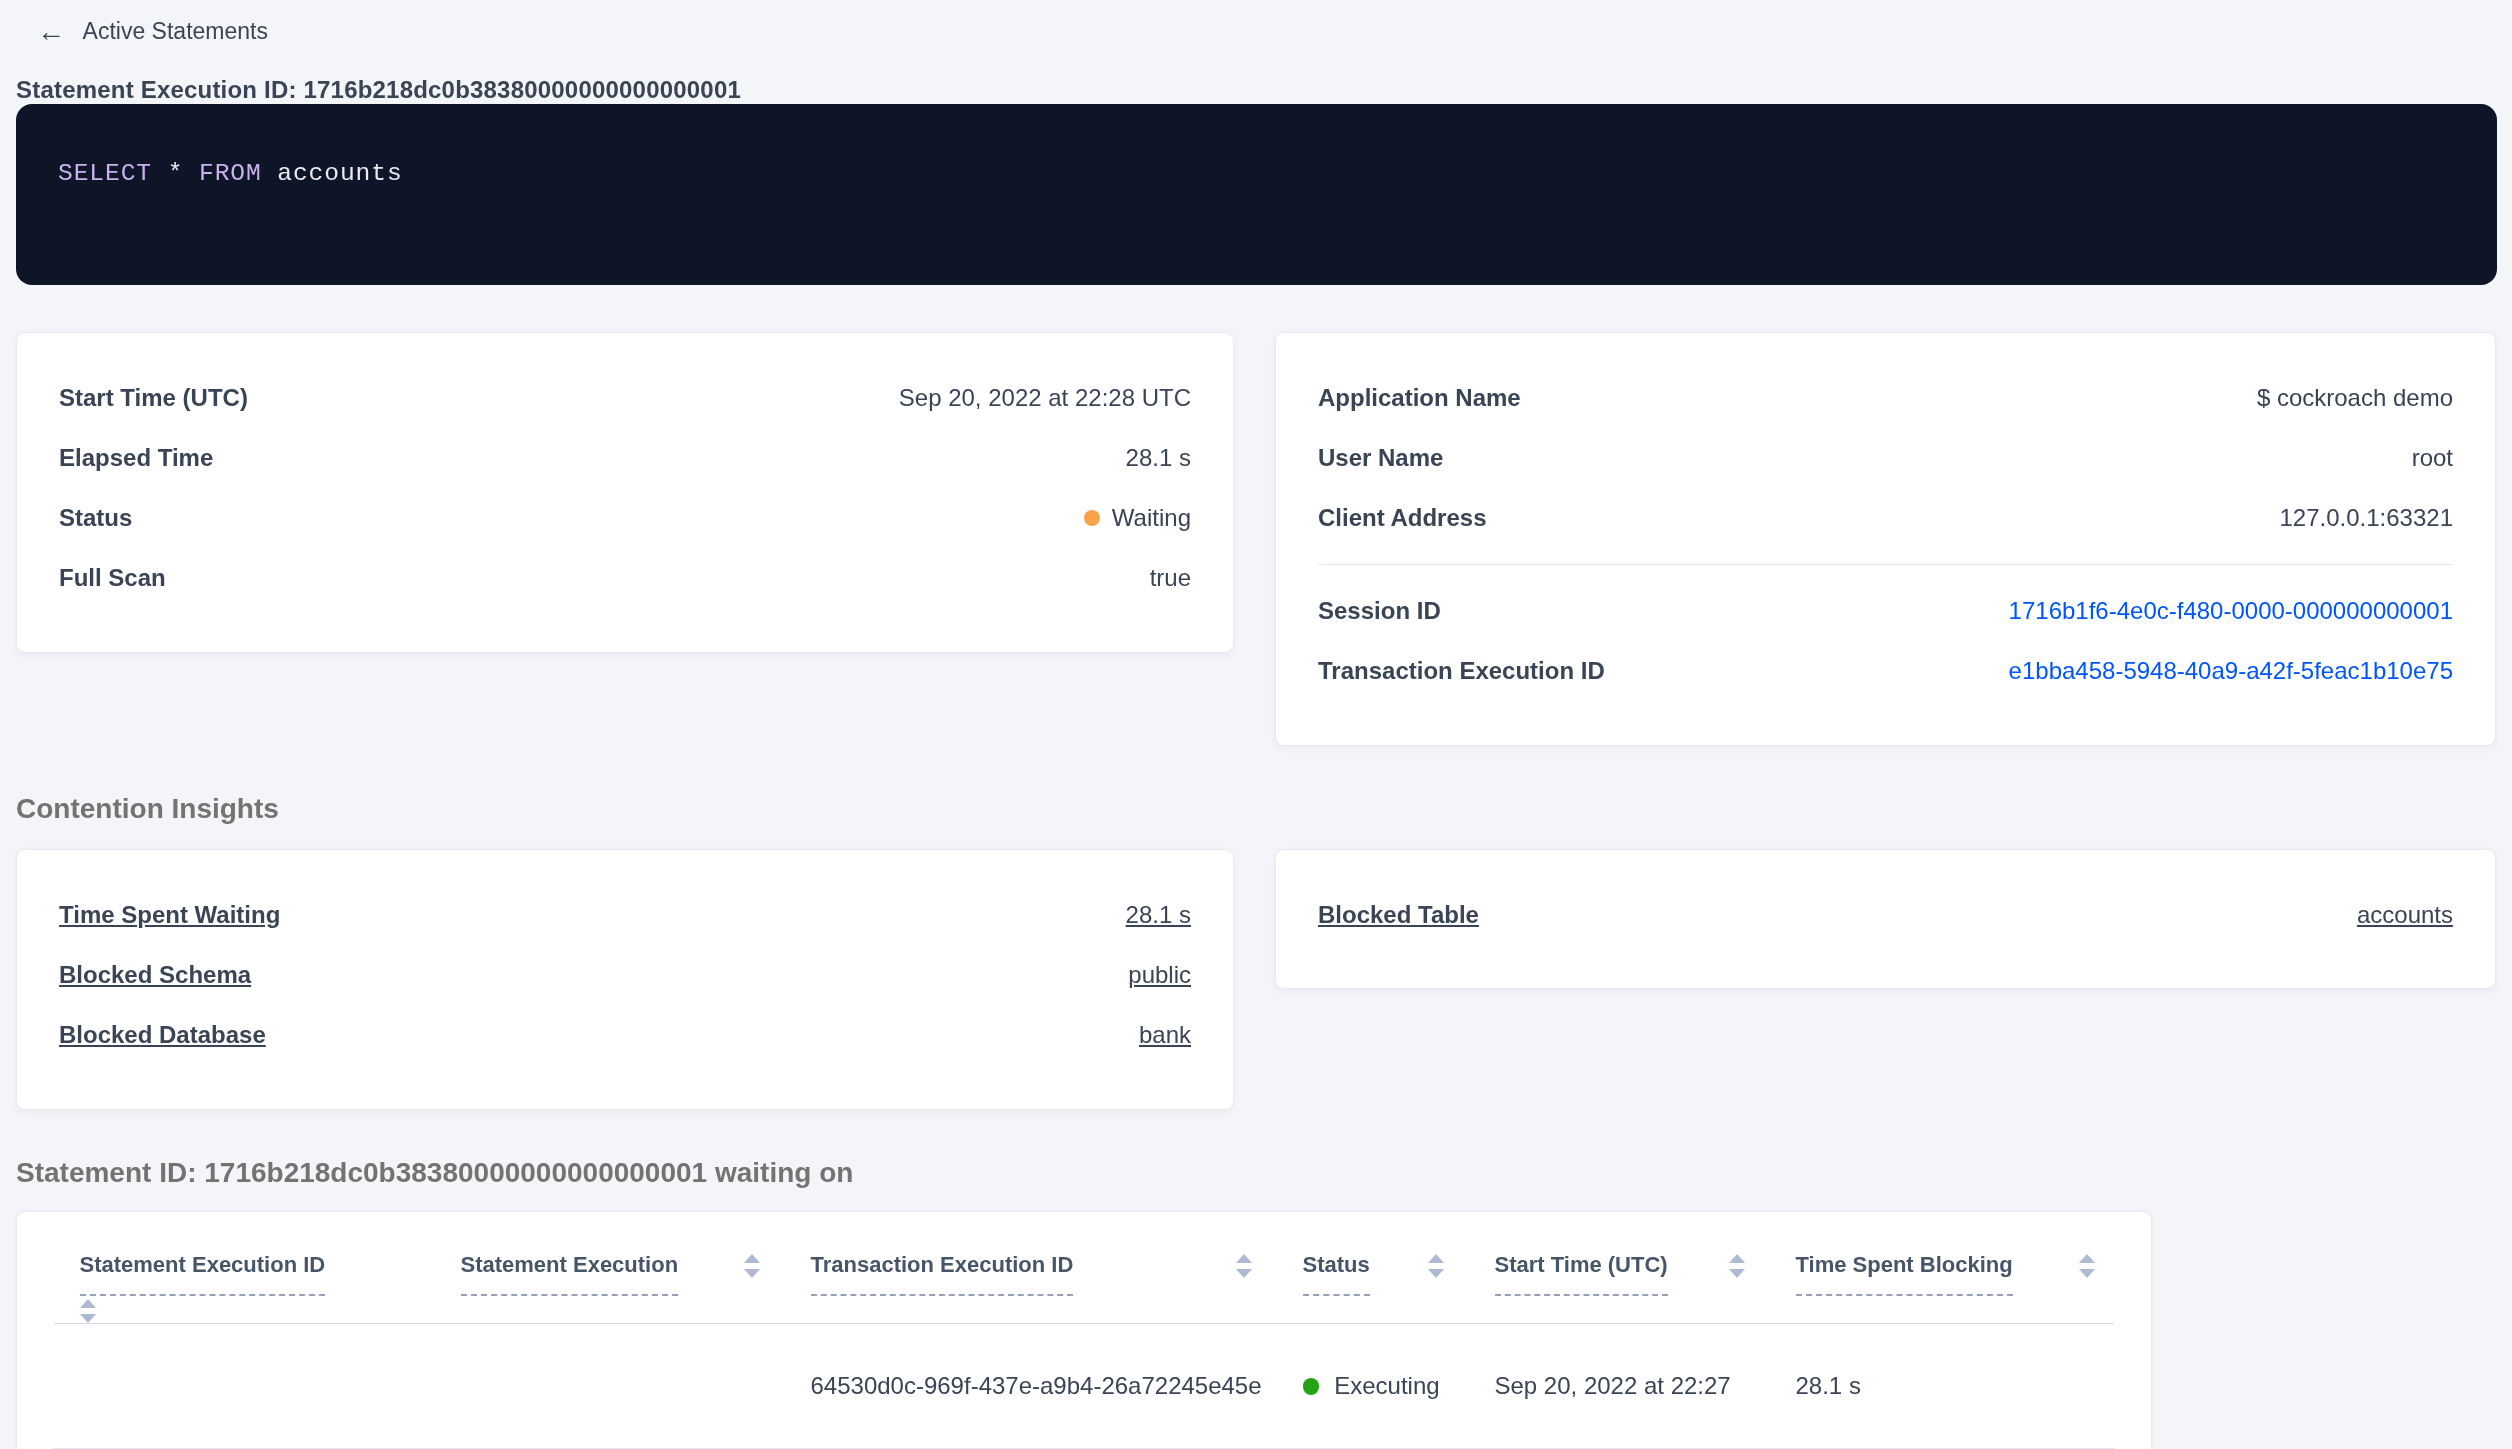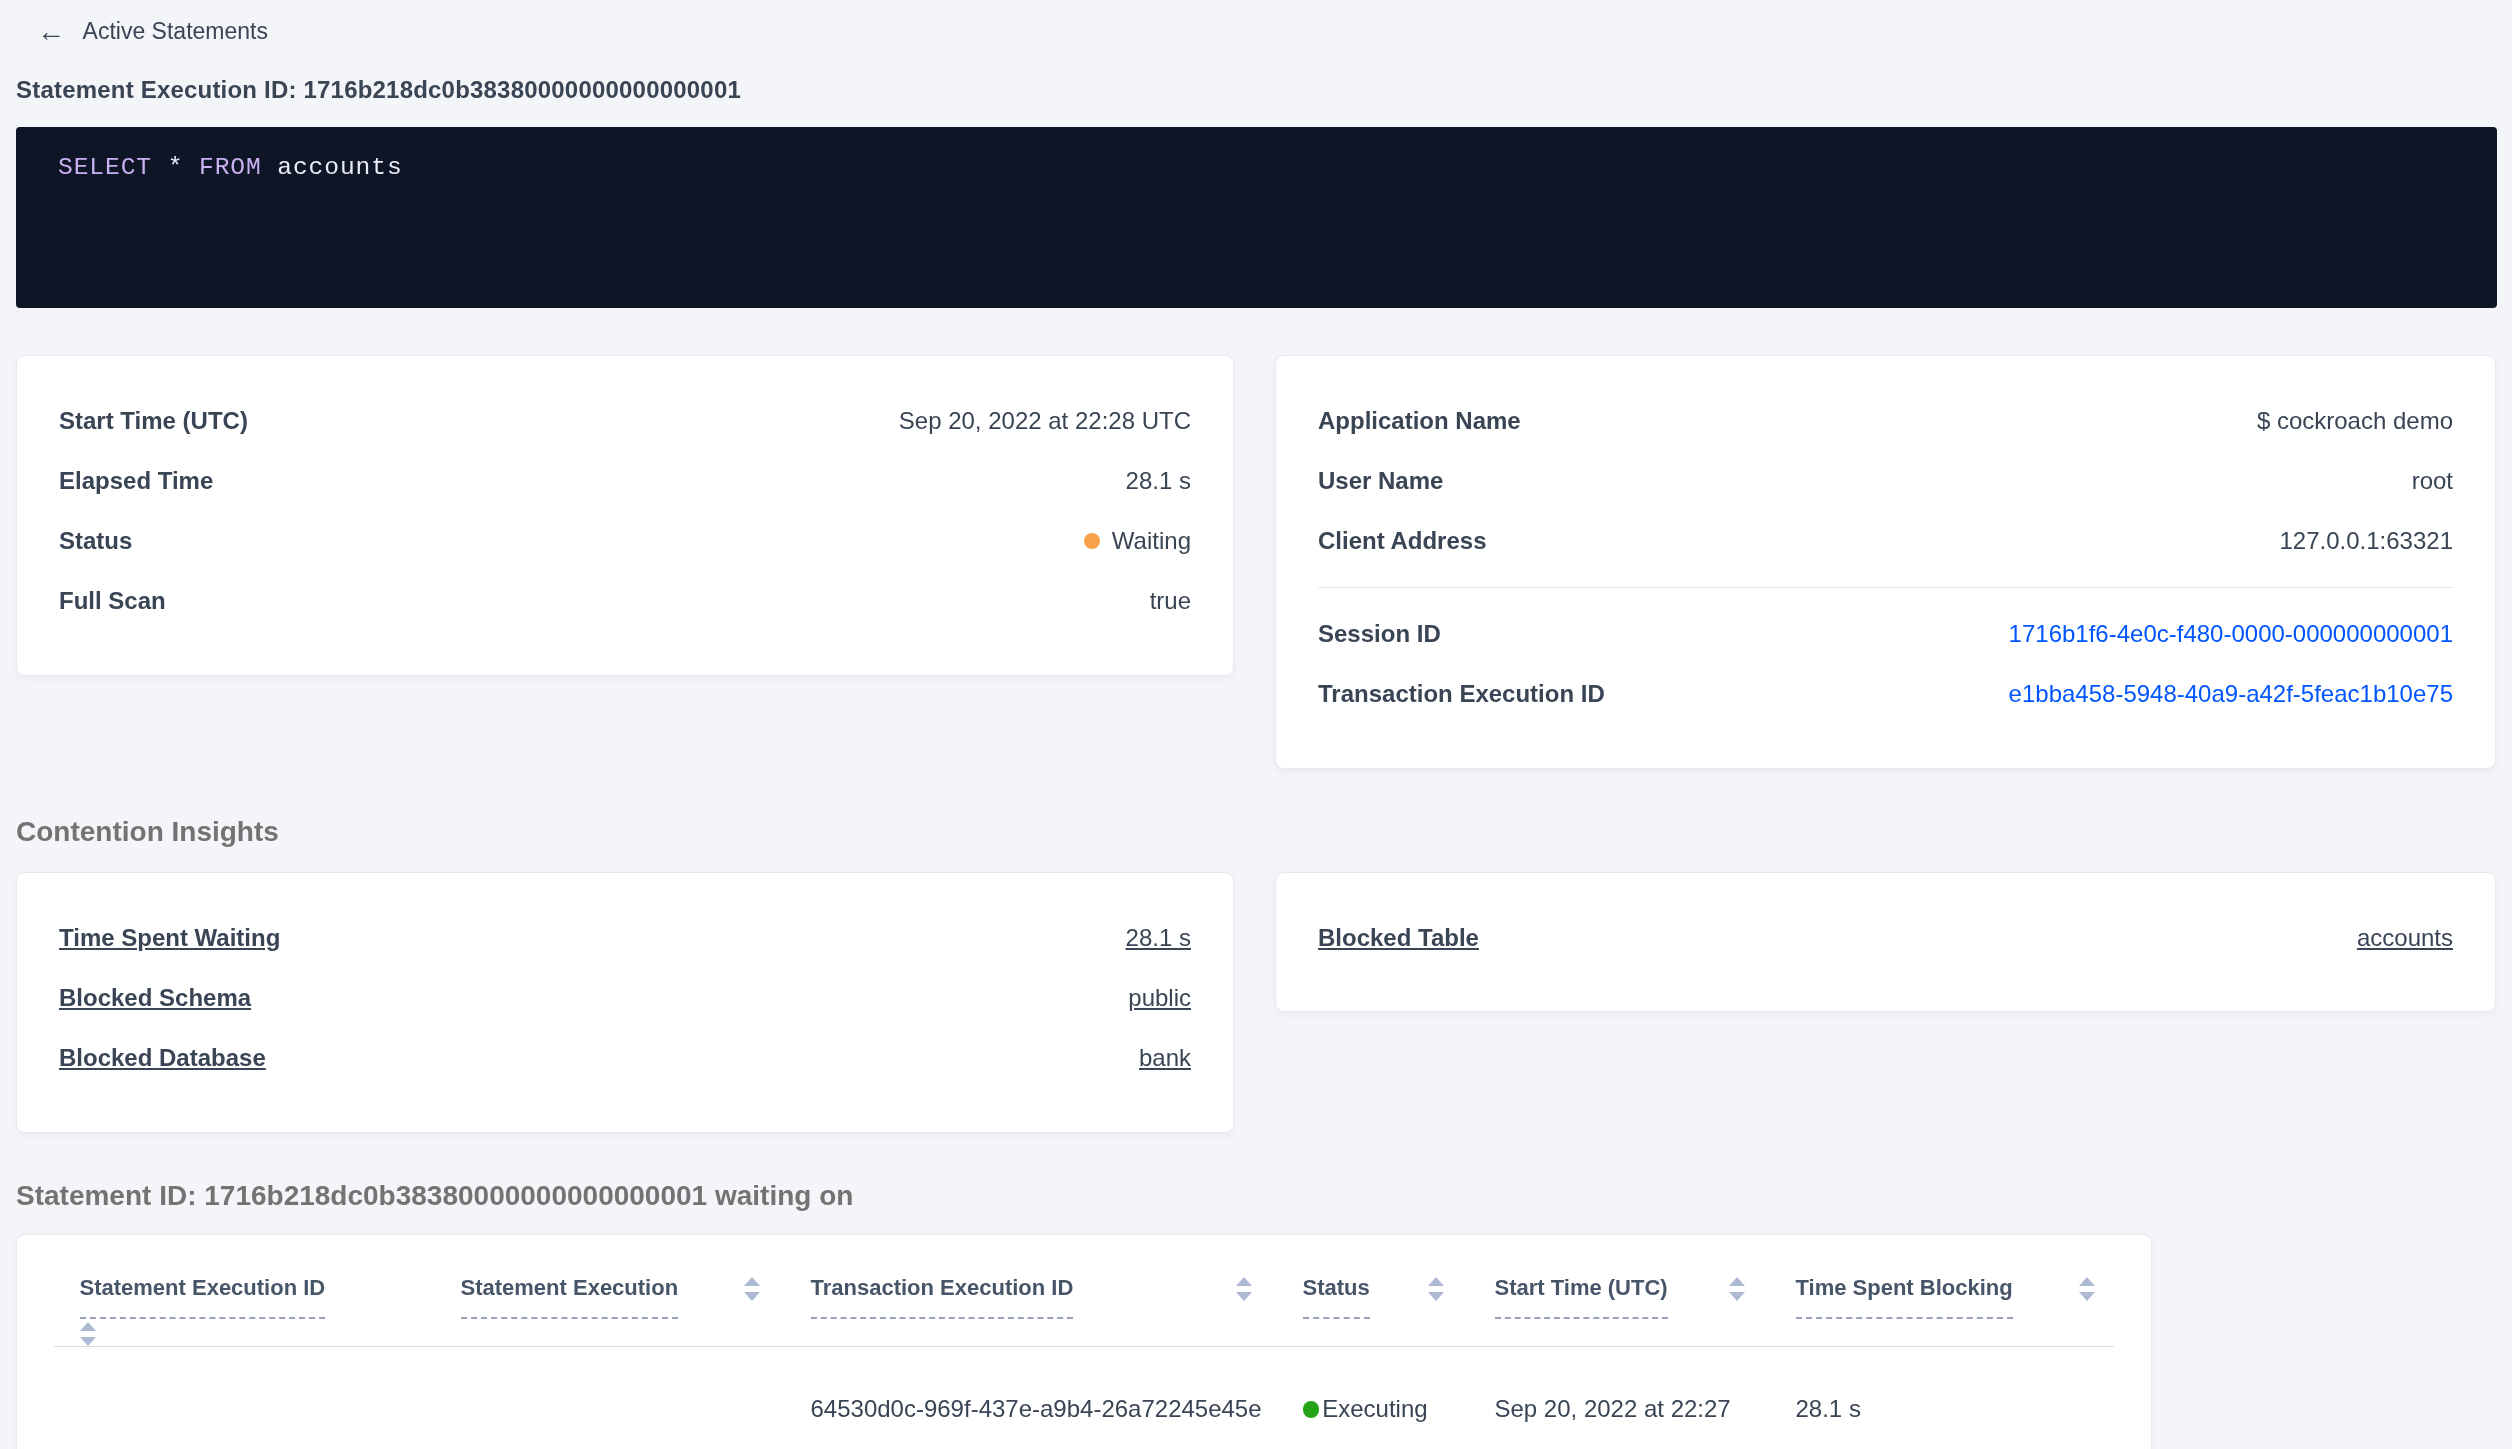--- a/index.html
+++ b/index.html
@@ -22,25 +22,24 @@
   .back-arrow { font-size: 28px; line-height: 1; color: #394455; }
 
   
   .title {
     margin: 24.6px 0 0 0;
     font-size: 24px; font-weight: 700; color: #394455; letter-spacing: 0.2px;
   }
 
   
   .code-block {
-    margin-top: 23px;
     width: 2481px; height: 181px;
     background: #0e1526;
-    border-radius: 4px;
-    padding: 27px 42px;
+    border-radius: 16px;
+    padding: 56px 42px;
     font-family: "Liberation Mono", "DejaVu Sans Mono", monospace;
     font-size: 24.6px; letter-spacing: 0.9px;
     color: #e9ebf5;
   }
   .code-kw { color: #c9b0f0; }
   .code-plain { color: #e9ebf5; }
 
   
   .cards-row { display: flex; gap: 41px; align-items: flex-start; margin-top: 47px; }
   .card {
@@ -113,21 +112,21 @@
   }
   .trow {
     display: flex; align-items: center;
     height: 125px; padding-left: 25.5px;
     border-bottom: 1.8px solid #e3e7ef;
     font-size: 24px; color: #394455;
   }
   .td { display: flex; align-items: center; }
   .td-c1 { width: 381px; } .td-c2 { width: 350px; } .td-c3 { width: 492px; }
   .td-c4 { width: 192px; } .td-c5 { width: 301px; } .td-c6 { width: 305px; }
-  .td-status { gap: 3px; }
+  .td-status { gap: 15px; }
 </style>
 </head>
 <body>
 
 <div class="page">
 
   <div class="back-row">
     <span class="back-arrow">←</span>
     <span>Active Statements</span>
   </div>

